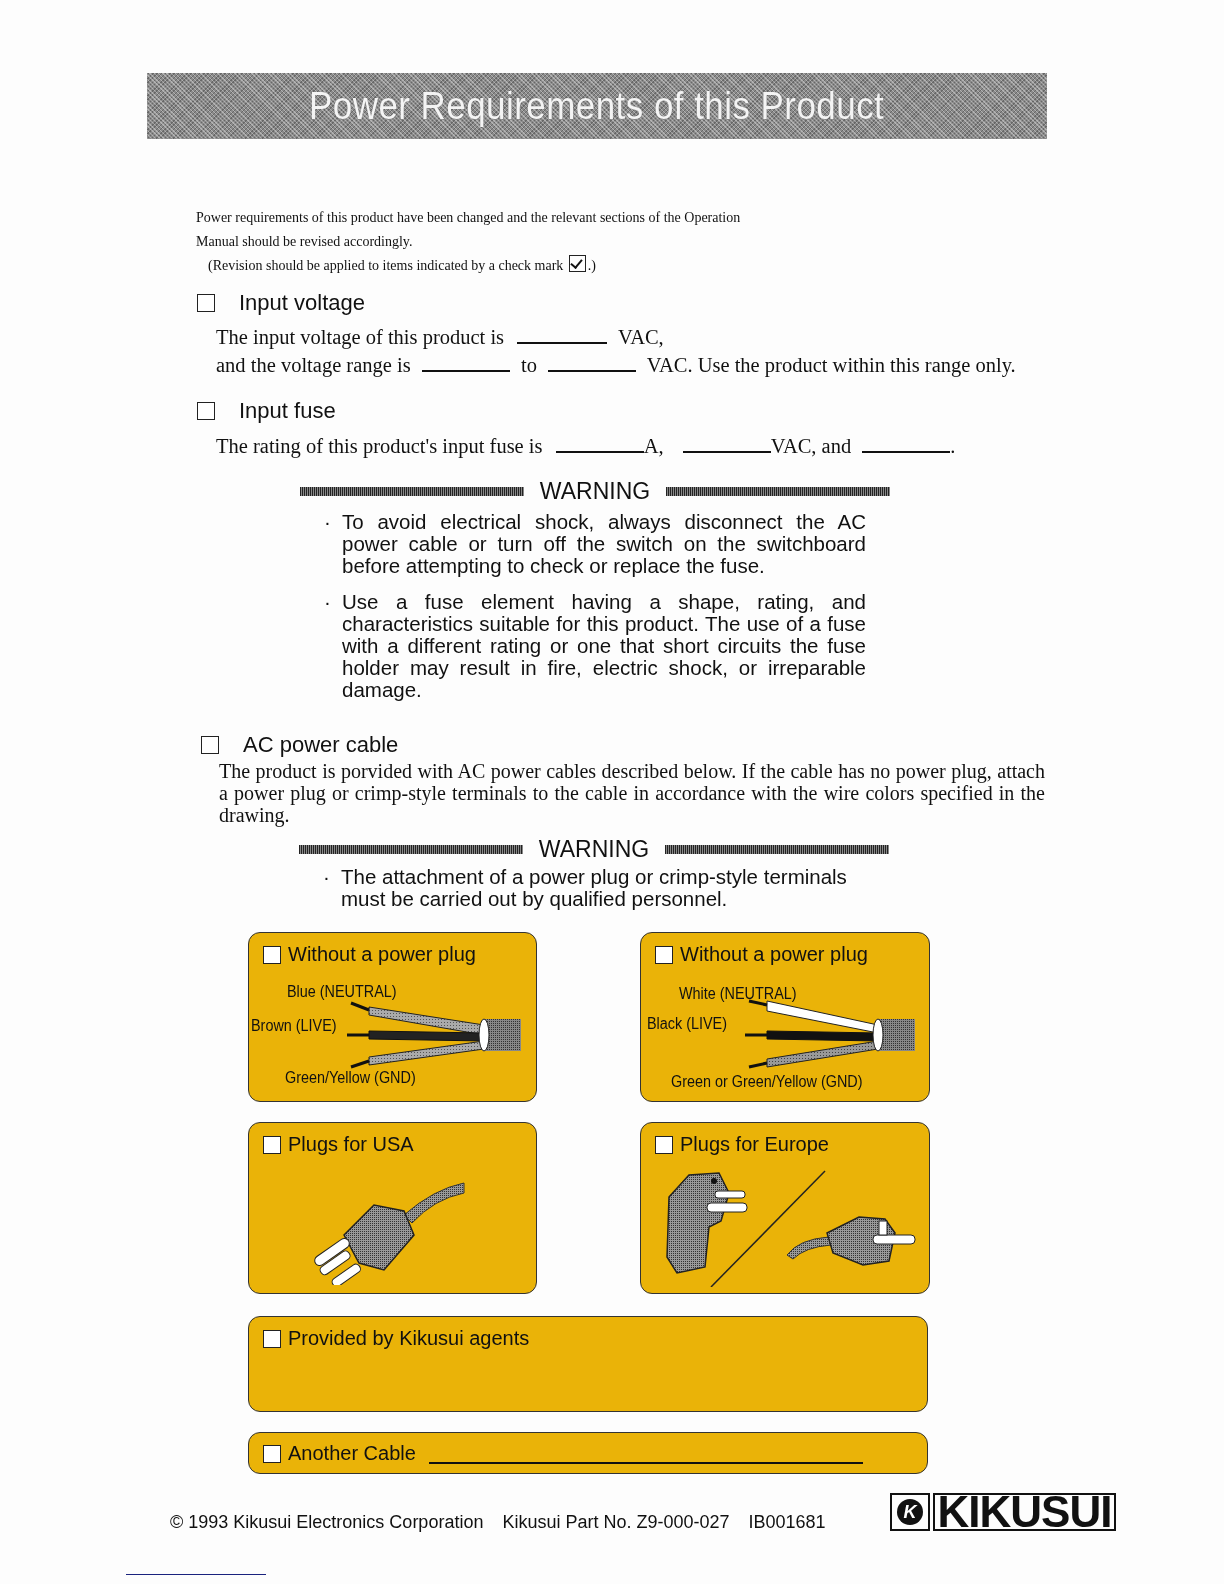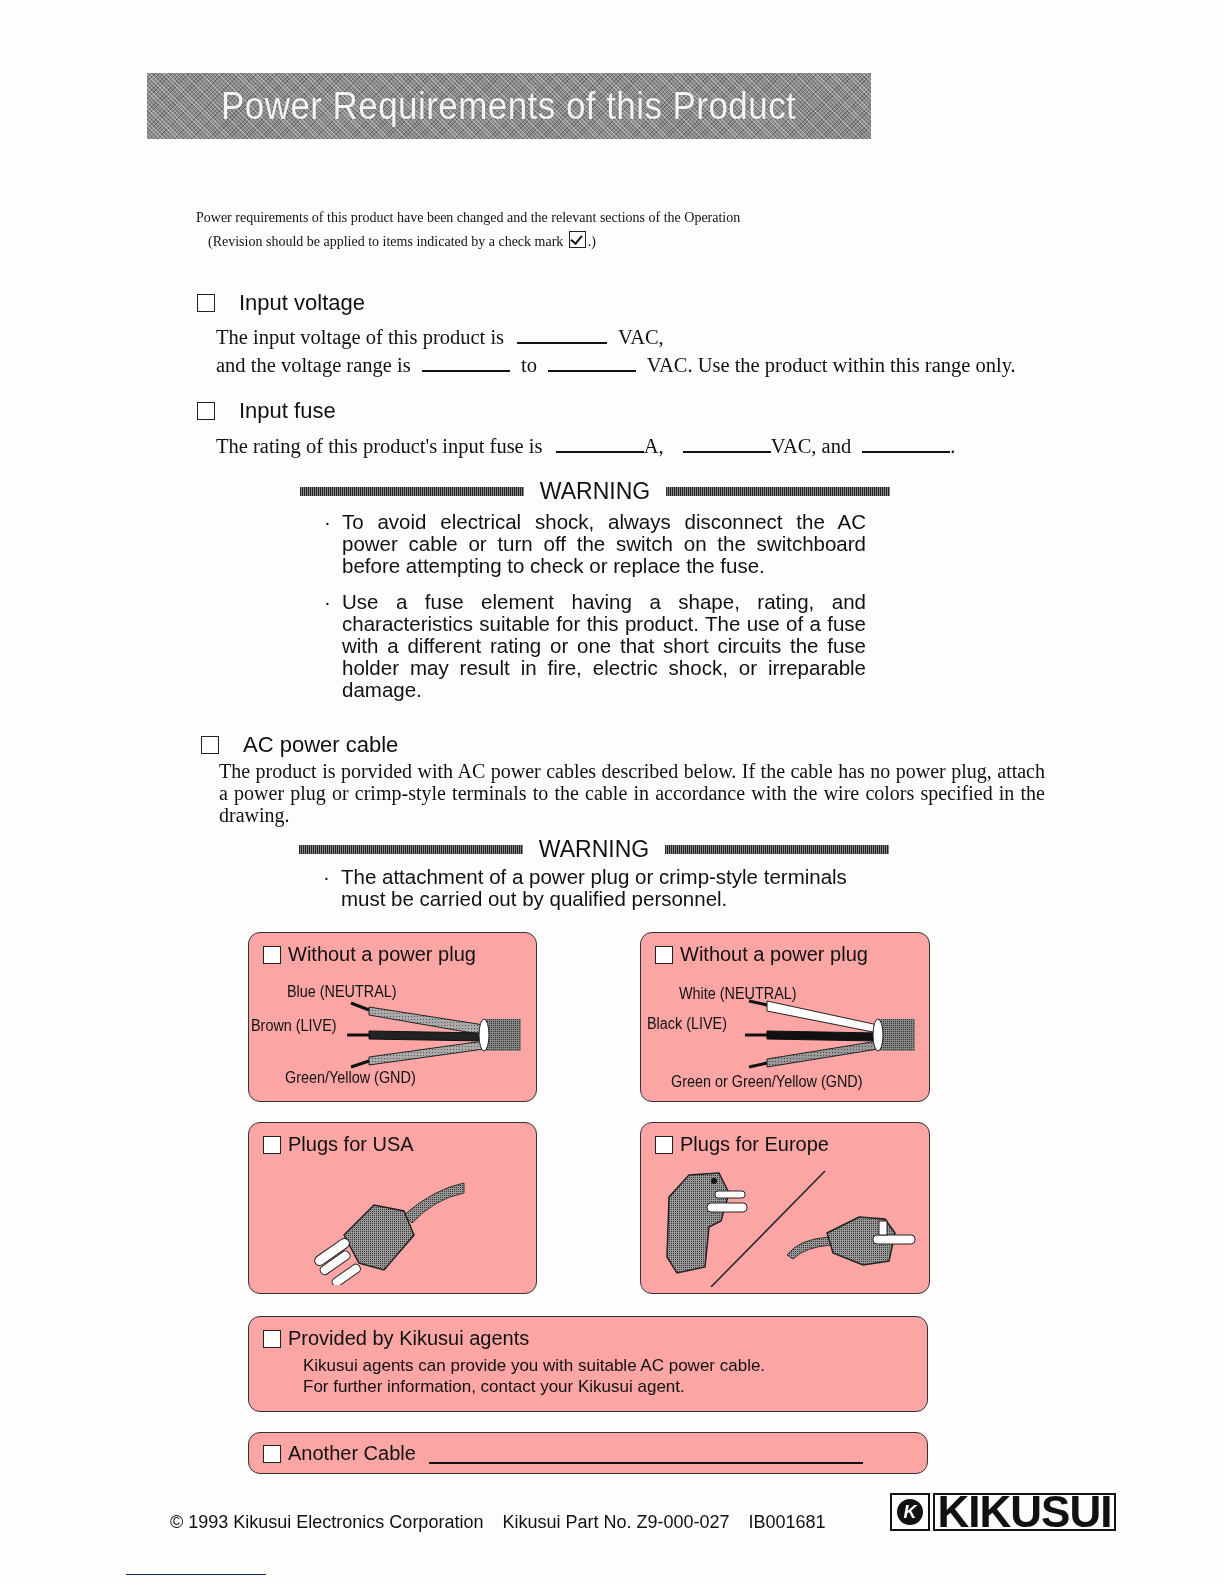--- a/index.html
+++ b/index.html
@@ -6,21 +6,21 @@
   body {
     width: 1224px; height: 1584px; position: relative; overflow: hidden;
     background: #fdfdfd; color: #111;
   }
   .serif { font-family: "Liberation Serif", "DejaVu Serif", serif; }
   .sans { font-family: "Liberation Sans", "DejaVu Sans", sans-serif; }
   .abs { position: absolute; }
 
   
   .banner {
-    left: 147px; top: 73px; width: 724px; height: 66px;
+    left: 147px; top: 73px; width: 900px; height: 66px;
     background-color: #8a8a8a;
     background-image:
       repeating-linear-gradient(45deg, rgba(255,255,255,0.35) 0 1px, transparent 1px 3px),
       repeating-linear-gradient(-45deg, rgba(0,0,0,0.25) 0 1px, transparent 1px 3px);
     display: flex; align-items: center; justify-content: center;
   }
   .banner-title {
     color: #f4f4f4; font-size: 38px; letter-spacing: 0.5px;
     transform: scaleX(0.92);
     text-shadow: 0 0 1px #555;
@@ -53,21 +53,21 @@
     background-color: #555;
     background-image: repeating-linear-gradient(90deg, #222 0 1px, #888 1px 2px);
   }
   .warn-label { font-size: 23px; }
 
   .warn-list { font-size: 20.5px; line-height: 22px; text-align: justify; }
   .warn-item { position: relative; padding-left: 18px; margin-bottom: 14px; }
   .warn-item .bullet { position: absolute; left: 0; top: 0; }
 
   .box {
-    position: absolute; border: 1.5px solid #333; border-radius: 12px; background: #fca5a5;
+    position: absolute; border: 1.5px solid #333; border-radius: 12px; background: #eab308;
   }
   .box .box-head {
     position: absolute; left: 14px; top: 10px; font-size: 20px; display: flex; align-items: center; gap: 7px;
   }
   .wire-label { position: absolute; font-size: 16px; transform: scaleX(0.9); transform-origin: left; white-space: nowrap; }
 
   .footer { left: 170px; top: 1512px; font-size: 18px; white-space: nowrap; }
   .logo {
     left: 890px; top: 1493px; width: 226px; height: 38px; display: flex; gap: 3px;
   }
@@ -87,20 +87,21 @@
 </style>
 </head>
 <body>
 
 <div class="abs banner">
   <span class="banner-title sans">Power Requirements of this Product</span>
 </div>
 
 <div class="abs intro serif">
   <div>Power requirements of this product have been changed and the relevant sections of the Operation</div>
+  <div>Manual should be revised accordingly.</div>
   <div class="line3">
     <span>(Revision should be applied to items indicated by a check mark</span>
     <span class="checkbox-glyph checked"></span><span>.)</span>
   </div>
 </div>
 
 <div class="abs section-heading sans" style="left:197px; top:290px;">
   <span class="cb"></span>
   <span>Input voltage</span>
 </div>
@@ -264,24 +265,20 @@
     <rect x="214" y="68" width="42" height="9" rx="4" fill="#fff" stroke="#222"></rect>
     <rect x="220" y="54" width="8" height="14" fill="#fff" stroke="#222"></rect>
   </svg>
 </div>
 
 <div class="box sans" style="left:248px; top:1316px; width:678px; height:94px;">
   <div class="box-head">
     <span class="cb"></span>
     <span>Provided by Kikusui agents</span>
   </div>
-  <div class="abs" style="left:54px; top:38px; font-size:17px; line-height:21px; white-space:nowrap;">
-    <div>Kikusui agents can provide you with suitable AC power cable.</div>
-    <div>For further information, contact your Kikusui agent.</div>
-  </div>
 </div>
 
 <div class="box sans" style="left:248px; top:1432px; width:678px; height:40px;">
   <div class="box-head" style="top:9px;">
     <span class="cb"></span>
     <span>Another Cable</span>
     <span class="blank" style="width:434px; margin-left:6px; height:18px;"></span>
   </div>
 </div>
 

